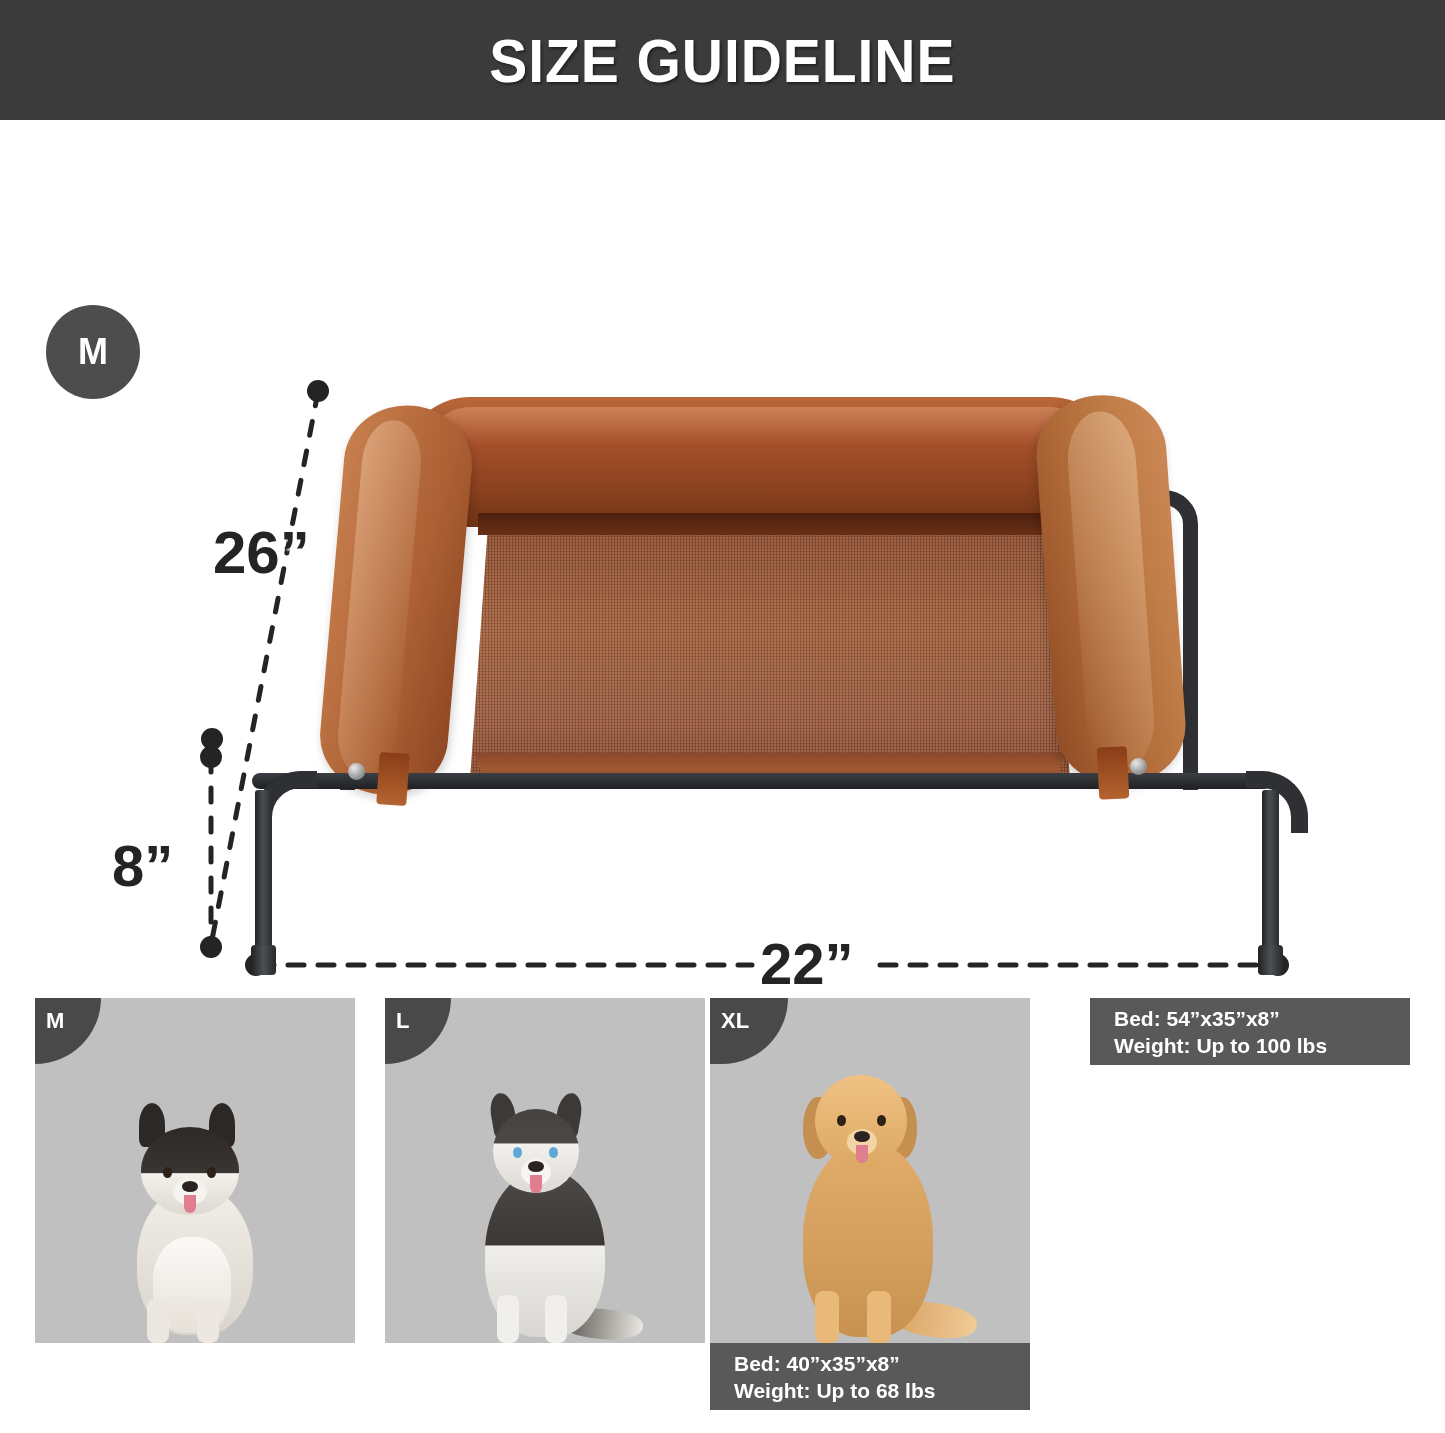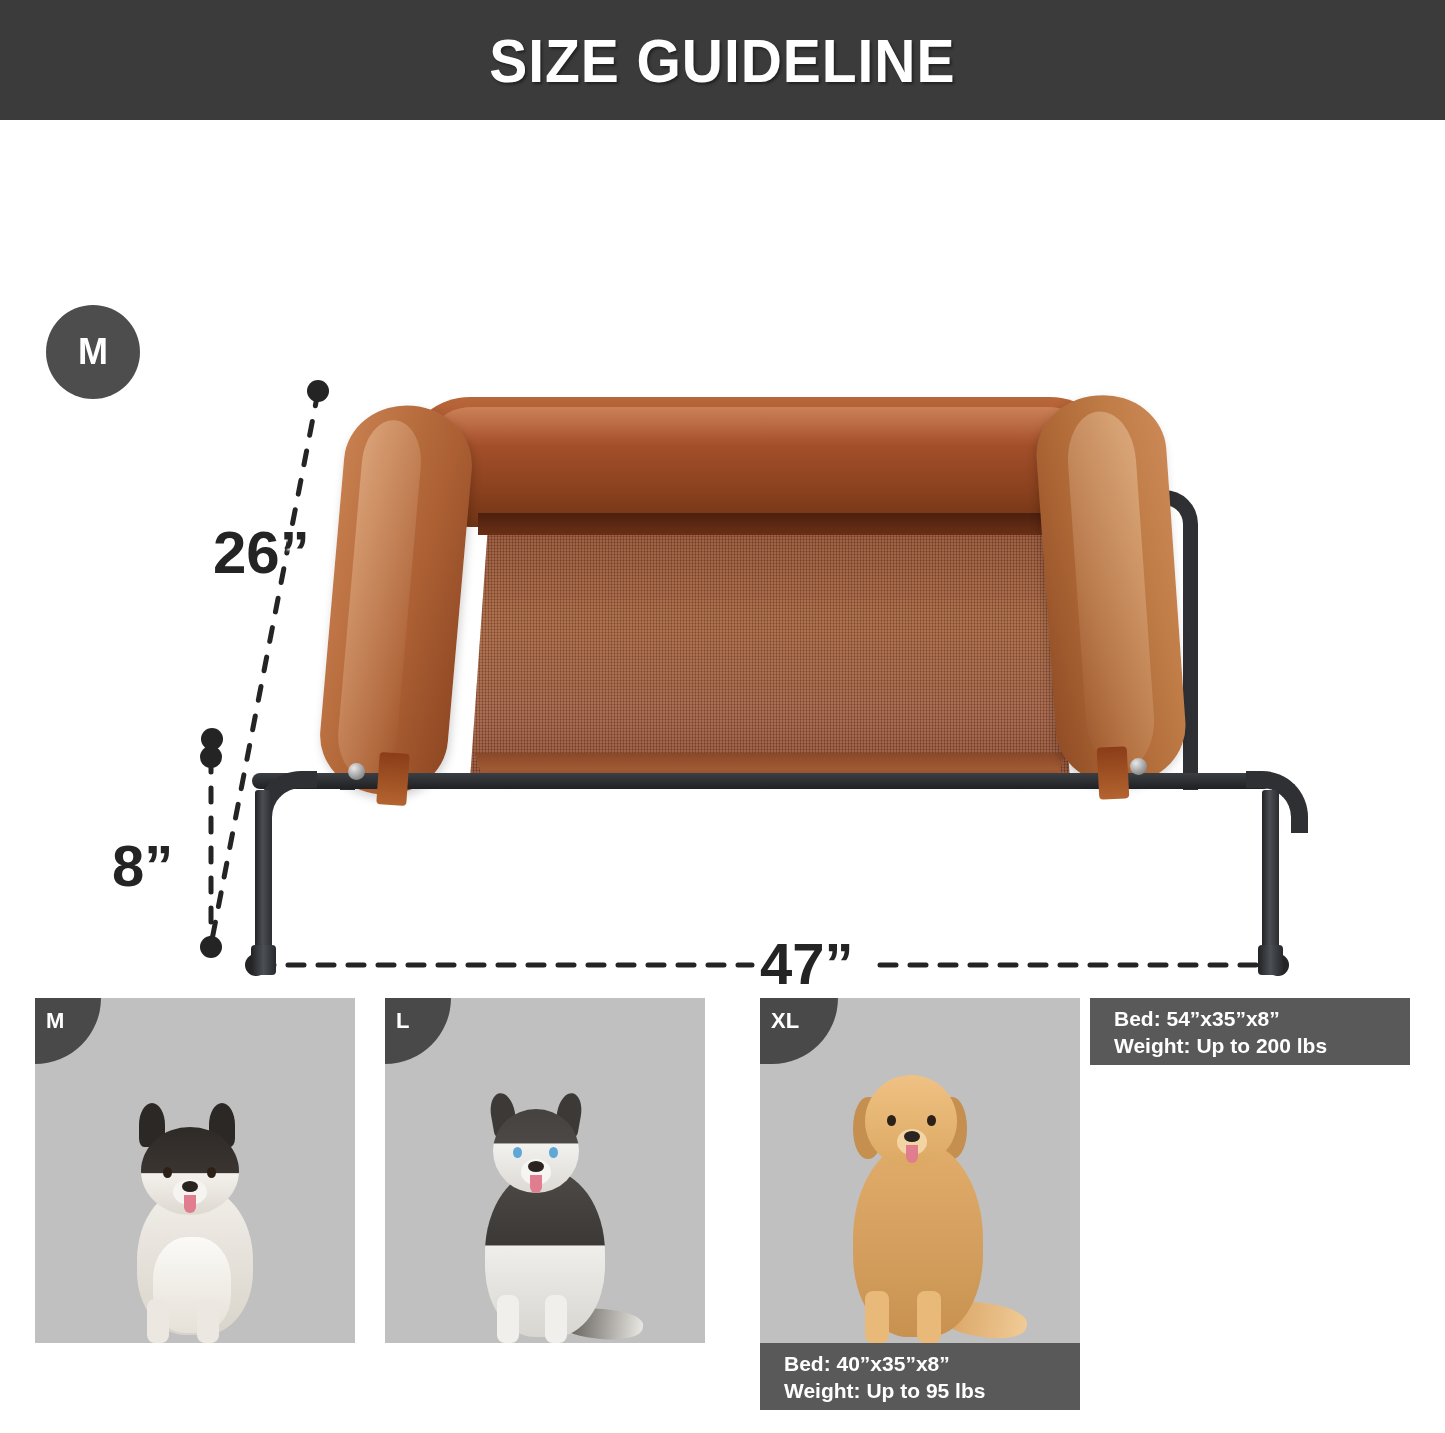--- a/index.html
+++ b/index.html
@@ -310,21 +310,21 @@
       <circle cx="1010" cy="402" r="13" fill="#ffffff"></circle>
 
       <line x1="1014" y1="412" x2="1063" y2="636" stroke="#ffffff" stroke-width="7" stroke-dasharray="18 13" stroke-linecap="butt"></line>
       <circle cx="1065" cy="648" r="13" fill="#ffffff"></circle>
     </svg>
 
     <div class="dim-label dim-dark lbl-26">26”</div>
     <div class="dim-label dim-white lbl-23">23”</div>
     <div class="dim-label dim-white lbl-21">21”</div>
     <div class="dim-label dim-dark lbl-8">8”</div>
-    <div class="dim-label dim-dark lbl-36">47”</div>
+    <div class="dim-label dim-dark lbl-36">22”</div>
   </div>
 
   <div class="cards">
 
     <div class="card" style="left:35px">
       <div class="photo">
         <div class="card-badge">M</div>
         <div class="dog" style="width:204px;height:230px">
           <div class="dog-ear bd-ear-l"></div>
           <div class="dog-ear bd-ear-r"></div>
@@ -357,46 +357,46 @@
             <div class="dog-eye" style="left:20px;top:38px;background:#5fa8d6"></div>
             <div class="dog-eye" style="left:56px;top:38px;background:#5fa8d6"></div>
             <div class="dog-muzzle" style="left:28px;top:50px;width:30px;height:26px;background:#f6f5f2"></div>
             <div class="dog-nose" style="left:35px;top:52px"></div>
             <div class="dog-tongue" style="left:37px;top:66px"></div>
           </div>
         </div>
       </div>
     </div>
 
-    <div class="card" style="left:760px">
+    <div class="card" style="left:710px">
       <div class="photo">
         <div class="card-badge wide">XL</div>
         <div class="dog" style="width:226px;height:292px">
           <div class="dog-tail gr-tail"></div>
           <div class="dog-ear gr-ear-l"></div>
           <div class="dog-ear gr-ear-r"></div>
           <div class="dog-body gr-body"></div>
           <div class="dog-leg gr-leg1"></div>
           <div class="dog-leg gr-leg2"></div>
           <div class="dog-head gr-head">
             <div class="dog-eye" style="left:22px;top:40px"></div>
             <div class="dog-eye" style="left:62px;top:40px"></div>
             <div class="dog-muzzle" style="left:32px;top:54px;width:30px;height:26px;background:#f3d5a5"></div>
             <div class="dog-nose" style="left:39px;top:56px"></div>
             <div class="dog-tongue" style="left:41px;top:70px"></div>
           </div>
         </div>
       </div>
       <div class="caption">
         <div>Bed: 40”x35”x8”</div>
-        <div>Weight: Up to 95 lbs</div>
+        <div>Weight: Up to 68 lbs</div>
       </div>
     </div>
 
     <div class="card" style="left:1090px">
       <div class="caption">
         <div>Bed: 54”x35”x8”</div>
-        <div>Weight: Up to 200 lbs</div>
+        <div>Weight: Up to 100 lbs</div>
       </div>
     </div>
 
   </div>
 </div>
 
 </body></html>

